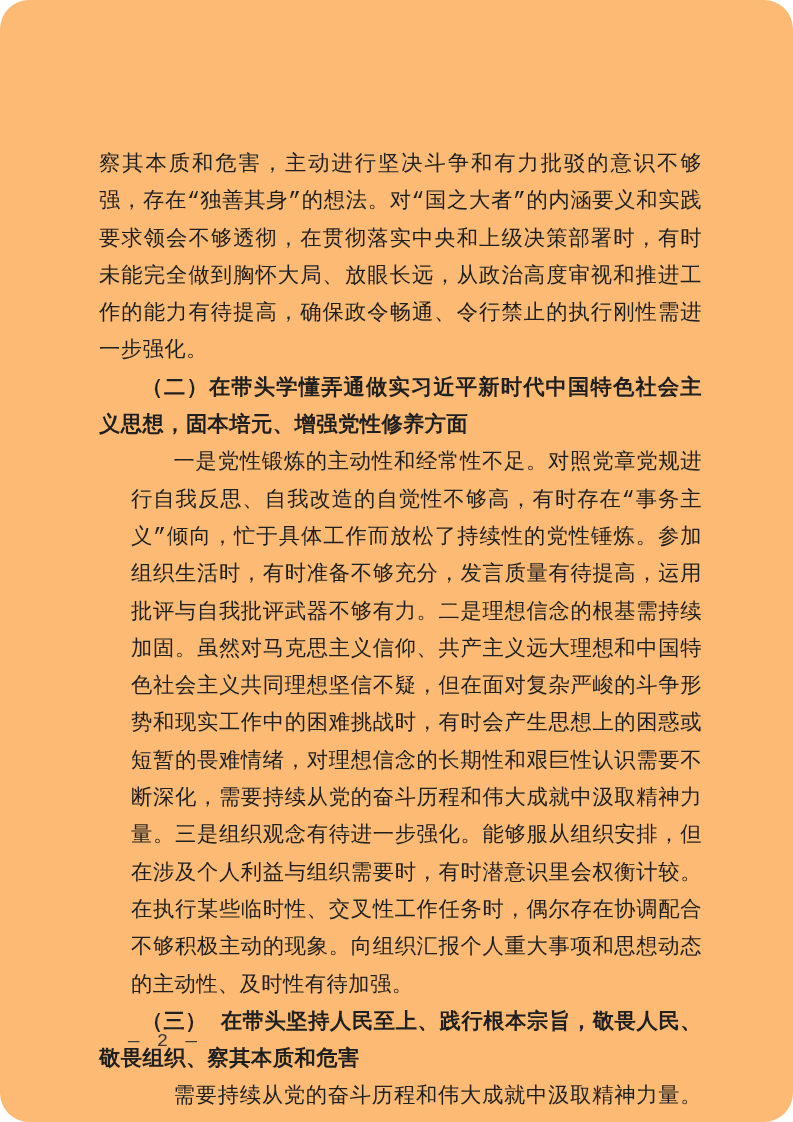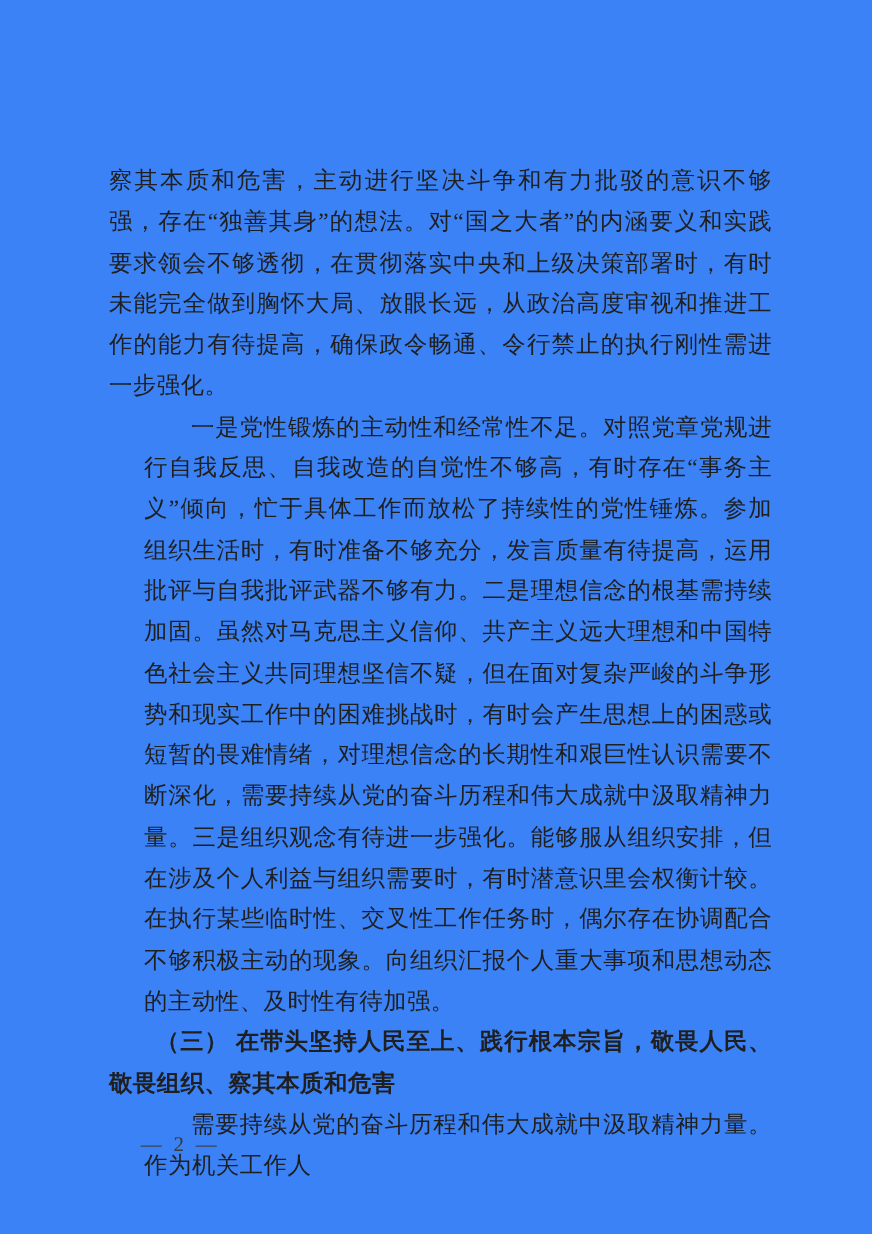--- a/index.html
+++ b/index.html
@@ -4,24 +4,25 @@
 <style>
   html, body {
     margin: 0;
     padding: 0;
     background: #ffffff;
   }
   .page {
     position: relative;
     width: 793px;
     height: 1122px;
-    background: #3b82f6;
+    background: #fdba74;
     overflow: hidden;
-    font-family: Liberation Serif, serif;
+    font-family: Liberation Mono, monospace;
     color: #1f1f1f;
+    border-radius: 29px;
   }
   .content {
     position: absolute;
     left: 99px;
     top: 146px;
     width: 603px;
   }
   .para {
     margin: 0;
     font-size: 21.3px;
@@ -47,19 +48,20 @@
     color: #3a3a3a;
     letter-spacing: 3px;
   }
 </style>
 </head>
 <body>
 
 <div class="page">
   <div class="content">
     <p class="para">察其本质和危害，主动进行坚决斗争和有力批驳的意识不够强，存在“独善其身”的想法。对“国之大者”的内涵要义和实践要求领会不够透彻，在贯彻落实中央和上级决策部署时，有时未能完全做到胸怀大局、放眼长远，从政治高度审视和推进工作的能力有待提高，确保政令畅通、令行禁止的执行刚性需进一步强化。</p>
+    <p class="para heading">（二）在带头学懂弄通做实习近平新时代中国特色社会主义思想，固本培元、增强党性修养方面</p>
     <p class="para indent">一是党性锻炼的主动性和经常性不足。对照党章党规进行自我反思、自我改造的自觉性不够高，有时存在“事务主义”倾向，忙于具体工作而放松了持续性的党性锤炼。参加组织生活时，有时准备不够充分，发言质量有待提高，运用批评与自我批评武器不够有力。二是理想信念的根基需持续加固。虽然对马克思主义信仰、共产主义远大理想和中国特色社会主义共同理想坚信不疑，但在面对复杂严峻的斗争形势和现实工作中的困难挑战时，有时会产生思想上的困惑或短暂的畏难情绪，对理想信念的长期性和艰巨性认识需要不断深化，需要持续从党的奋斗历程和伟大成就中汲取精神力量。三是组织观念有待进一步强化。能够服从组织安排，但在涉及个人利益与组织需要时，有时潜意识里会权衡计较。在执行某些临时性、交叉性工作任务时，偶尔存在协调配合不够积极主动的现象。向组织汇报个人重大事项和思想动态的主动性、及时性有待加强。</p>
     <p class="para heading">（三） 在带头坚持人民至上、践行根本宗旨，敬畏人民、敬畏组织、察其本质和危害</p>
     <p class="para indent">需要持续从党的奋斗历程和伟大成就中汲取精神力量。作为机关工作人</p>
   </div>
 
   <div class="footer">— 2 —</div>
 </div>
 
 </body></html>

